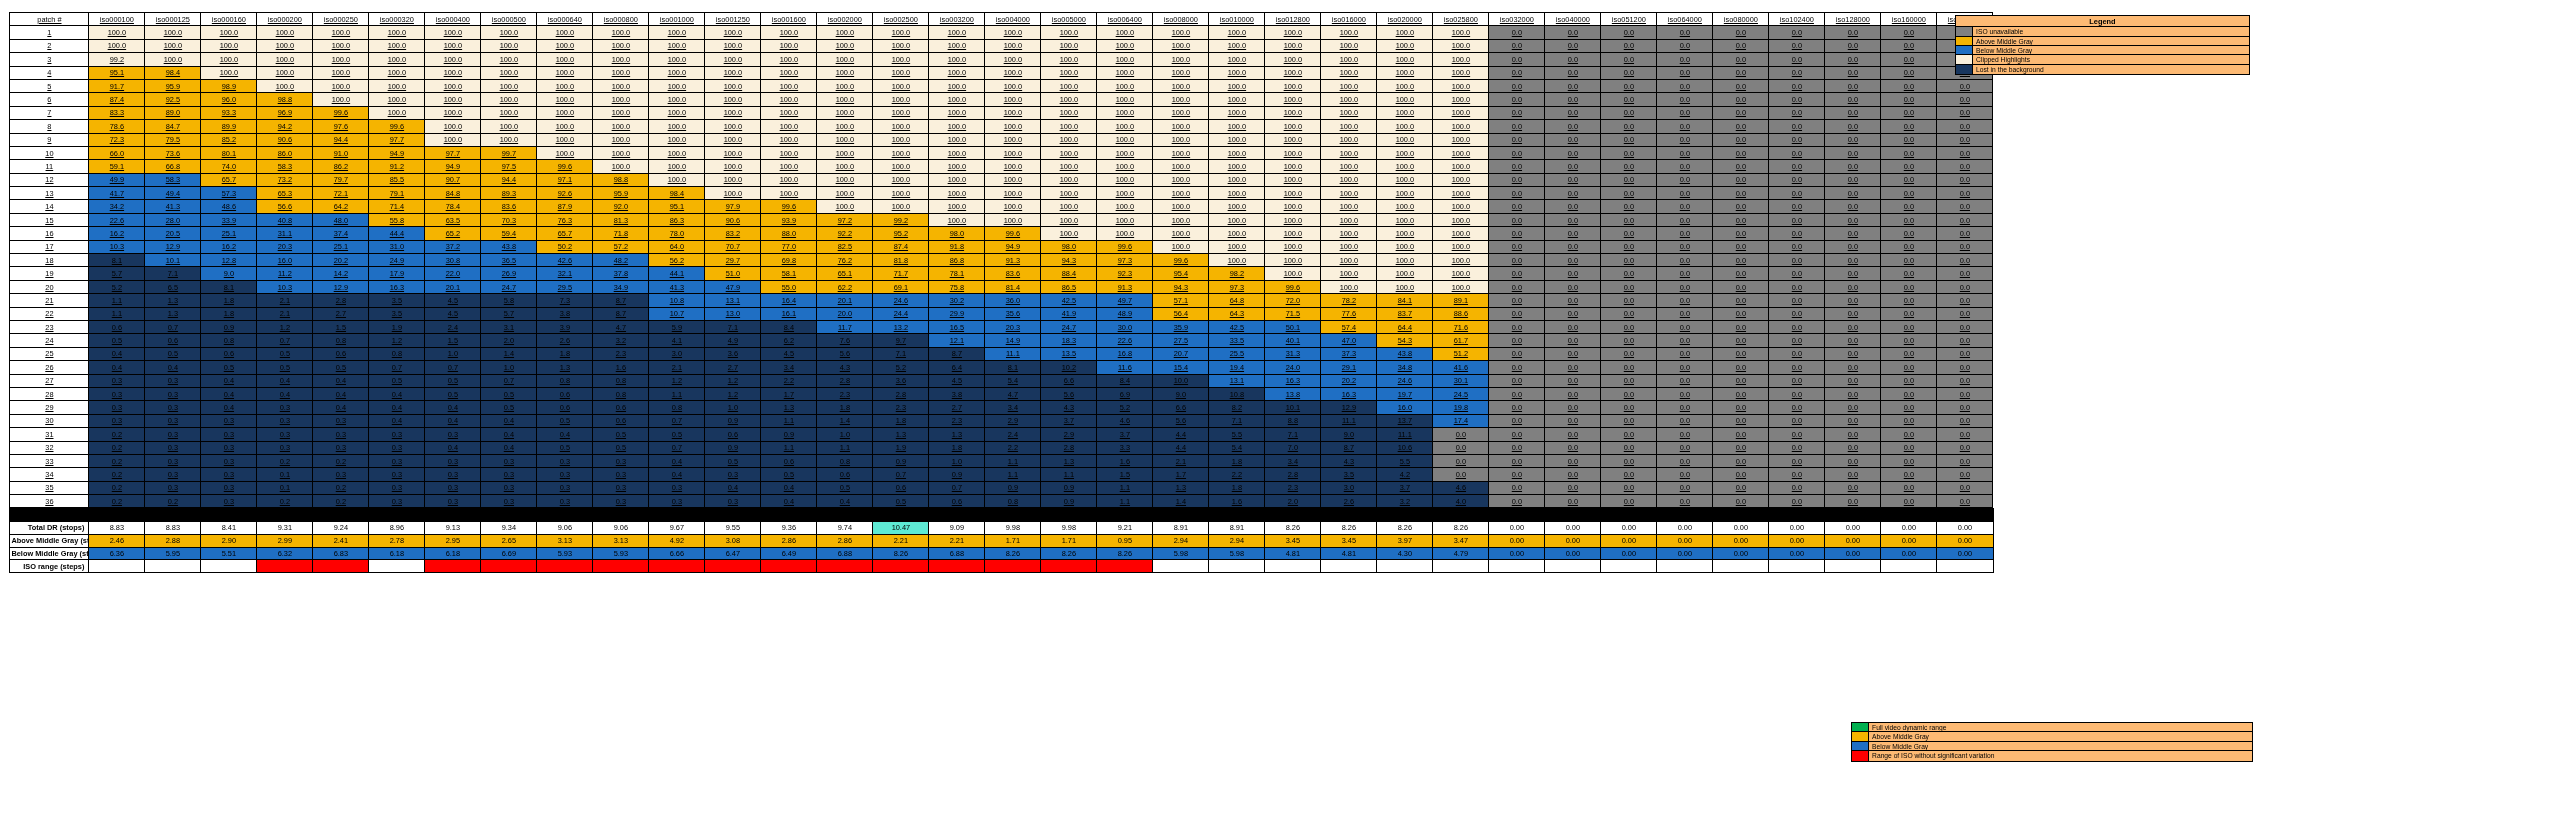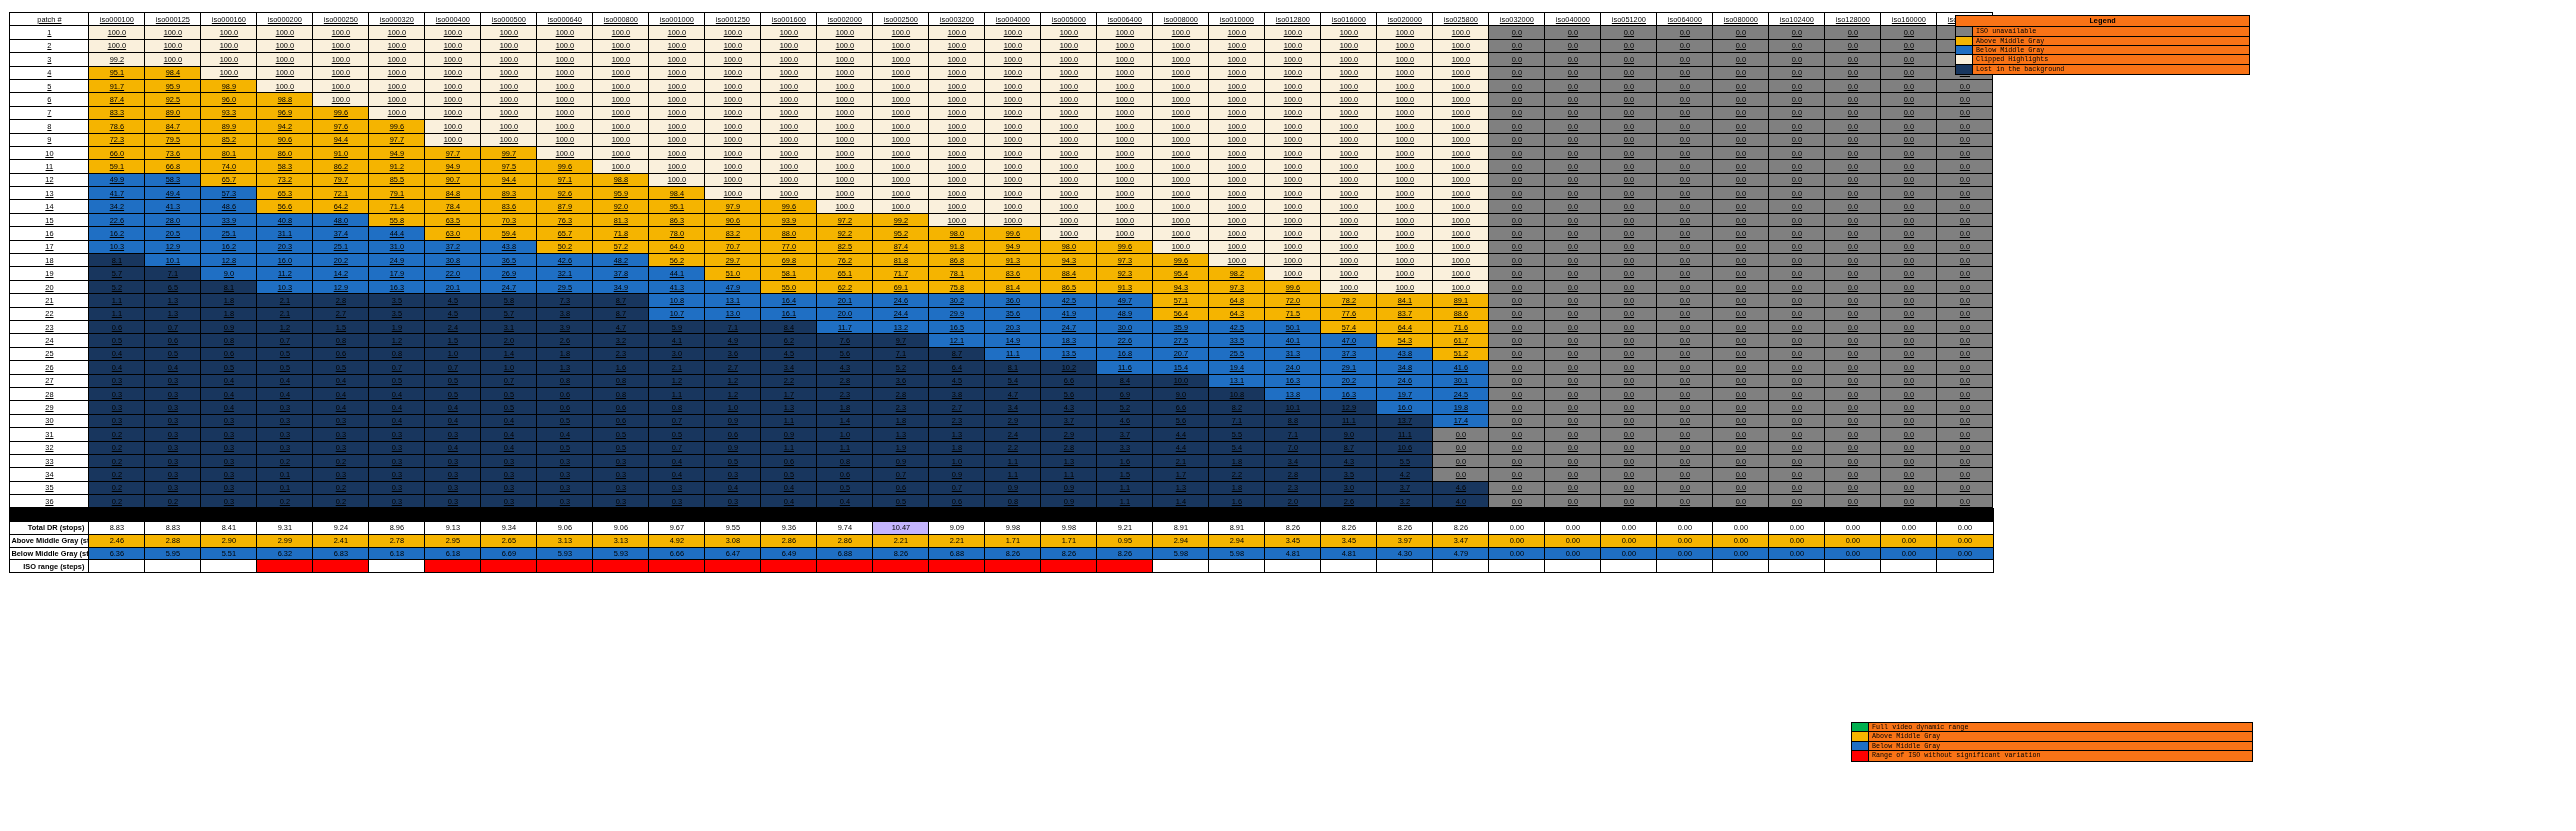--- a/index.html
+++ b/index.html
@@ -40,21 +40,21 @@
     font-weight: bold;
     background: #ffffff;
   }
   
   .c-na   { background: #808080; color: #000; }      
   .c-amg  { background: #f5b400; color: #000; }      
   .c-bmg  { background: #1f6fc4; color: #000; }      
   .c-clip { background: #faf0dc; color: #000; }      
   .c-lost { background: #18365e; color: #000; }      
   .c-none { background: #ffffff; color: #000; }
-  .c-green{ background: #c4b5fd; color: #000; }
+  .c-green{ background: #5eead4; color: #000; }
   .c-red  { background: #ff0000; color: #000; }
 
   
   #summary { margin-top: 0px; }
   #summary table { border-collapse: collapse; table-layout: fixed; font-size: 7.4px; }
   #summary td {
     border: 0.7px solid #000;
     height: 12.7px;
     text-align: center;
     white-space: nowrap;
@@ -66,22 +66,21 @@
     padding-right: 4px;
     background: #ffffff;
     border: 0.7px solid #000;
   }
   .spacerrow td { border: none; background: #000; height: 8.7px; }
 
   
   .legend-box {
     position: absolute;
     border: 0.7px solid #000;
-    background: #f97316;
-    font-family: Liberation Mono, monospace;
+    background: #fdba74;
   }
   .legend-title {
     font-size: 7.4px;
     font-weight: bold;
     text-align: center;
     border-bottom: 0.7px solid #000;
     height: 11.4px;
     line-height: 11.4px;
   }
   .legend-row {
@@ -770,21 +769,21 @@
             <td class="c-na">0.0</td>
           </tr>
           <tr>
             <td class="rowlab">16</td>
             <td class="c-bmg">16.2</td>
             <td class="c-bmg">20.5</td>
             <td class="c-bmg">25.1</td>
             <td class="c-bmg">31.1</td>
             <td class="c-bmg">37.4</td>
             <td class="c-bmg">44.4</td>
-            <td class="c-amg">63.0</td>
+            <td class="c-amg">65.2</td>
             <td class="c-amg">59.4</td>
             <td class="c-amg">65.7</td>
             <td class="c-amg">71.8</td>
             <td class="c-amg">78.0</td>
             <td class="c-amg">83.2</td>
             <td class="c-amg">88.0</td>
             <td class="c-amg">92.2</td>
             <td class="c-amg">95.2</td>
             <td class="c-amg">98.0</td>
             <td class="c-amg">99.6</td>

